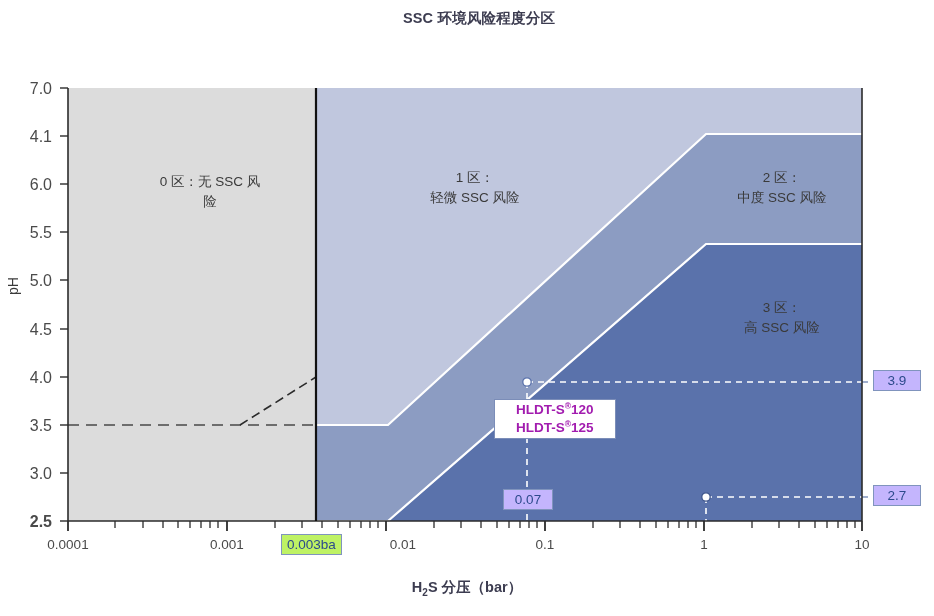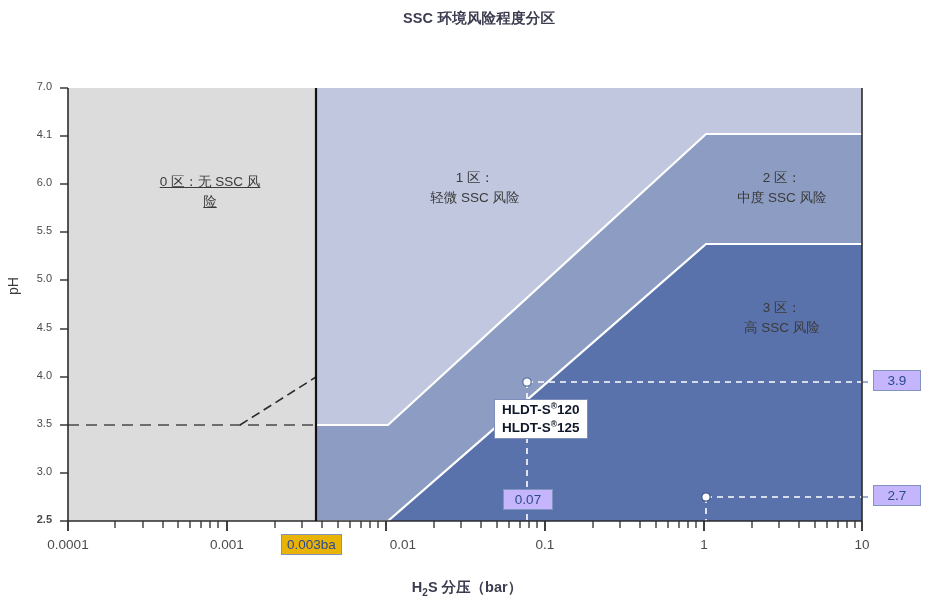--- a/index.html
+++ b/index.html
@@ -20,21 +20,21 @@
     font-weight: bold;
     color: #3c3c50;
     letter-spacing: 0.2px;
     margin-left: 12px;
   }
 
   #plot-svg { position: absolute; top: 0; left: 0; }
 
   .ytick-label {
     position: absolute;
-    font-size: 11px;
+    font-size: 16px;
     color: #4a4a4a;
     text-align: right;
     width: 40px;
   }
   .xtick-label {
     position: absolute;
     font-size: 13.5px;
     color: #4a4a4a;
     text-align: center;
     white-space: nowrap;
@@ -66,43 +66,43 @@
     color: #3a3a3a;
     line-height: 1.45;
     white-space: nowrap;
   }
 
   .callout-box {
     position: absolute;
     background: #ffffff;
     border: 1px solid #7b8db8;
     font-size: 13.5px;
-    color: #0f172a;
-    text-align: center;
-    padding: 1px 7px;
+    color: #a21caf;
+    text-align: center;
+    padding: 1px 21px;
     line-height: 1.32;
     font-weight: bold;
     white-space: nowrap;
   }
   .callout-box sup { font-size: 8.5px; vertical-align: super; line-height: 0; }
 
   .value-box {
     position: absolute;
     background: #c4b5fd;
     border: 1px solid #8094bd;
     font-size: 13.5px;
     color: #2c4a8c;
     text-align: center;
     padding: 2px 0;
     width: 48px;
   }
 
   #xtick-box {
     position: absolute;
-    background: #eab308;
+    background: #bef264;
     border: 1px solid #8094bd;
     font-size: 13.5px;
     color: #2c4a8c;
     text-align: center;
     padding: 2px 5px;
     white-space: nowrap;
   }
 </style>
 </head>
 <body>
@@ -230,21 +230,21 @@
   <div class="xtick-label" style="left:684px; top:537px; width:40px;">1</div>
   <div class="xtick-label" style="left:842px; top:537px; width:40px;">10</div>
 
   <div id="xtick-box" style="left:281px; top:534px;">0.003ba</div>
 
   <div id="y-axis-title">pH</div>
   <div id="x-axis-title">
     <span>H</span><sub>2</sub><span>S 分压（bar）</span>
   </div>
 
-  <div class="zone-label" style="left:120px; top:172px; width:180px;text-decoration:underline;">
+  <div class="zone-label" style="left:120px; top:172px; width:180px;">
     <div>0 区：无 SSC 风</div>
     <div>险</div>
   </div>
 
   <div class="zone-label" style="left:385px; top:168px; width:180px;">
     <div>1 区：</div>
     <div>轻微 SSC 风险</div>
   </div>
 
   <div class="zone-label" style="left:702px; top:168px; width:160px;">

